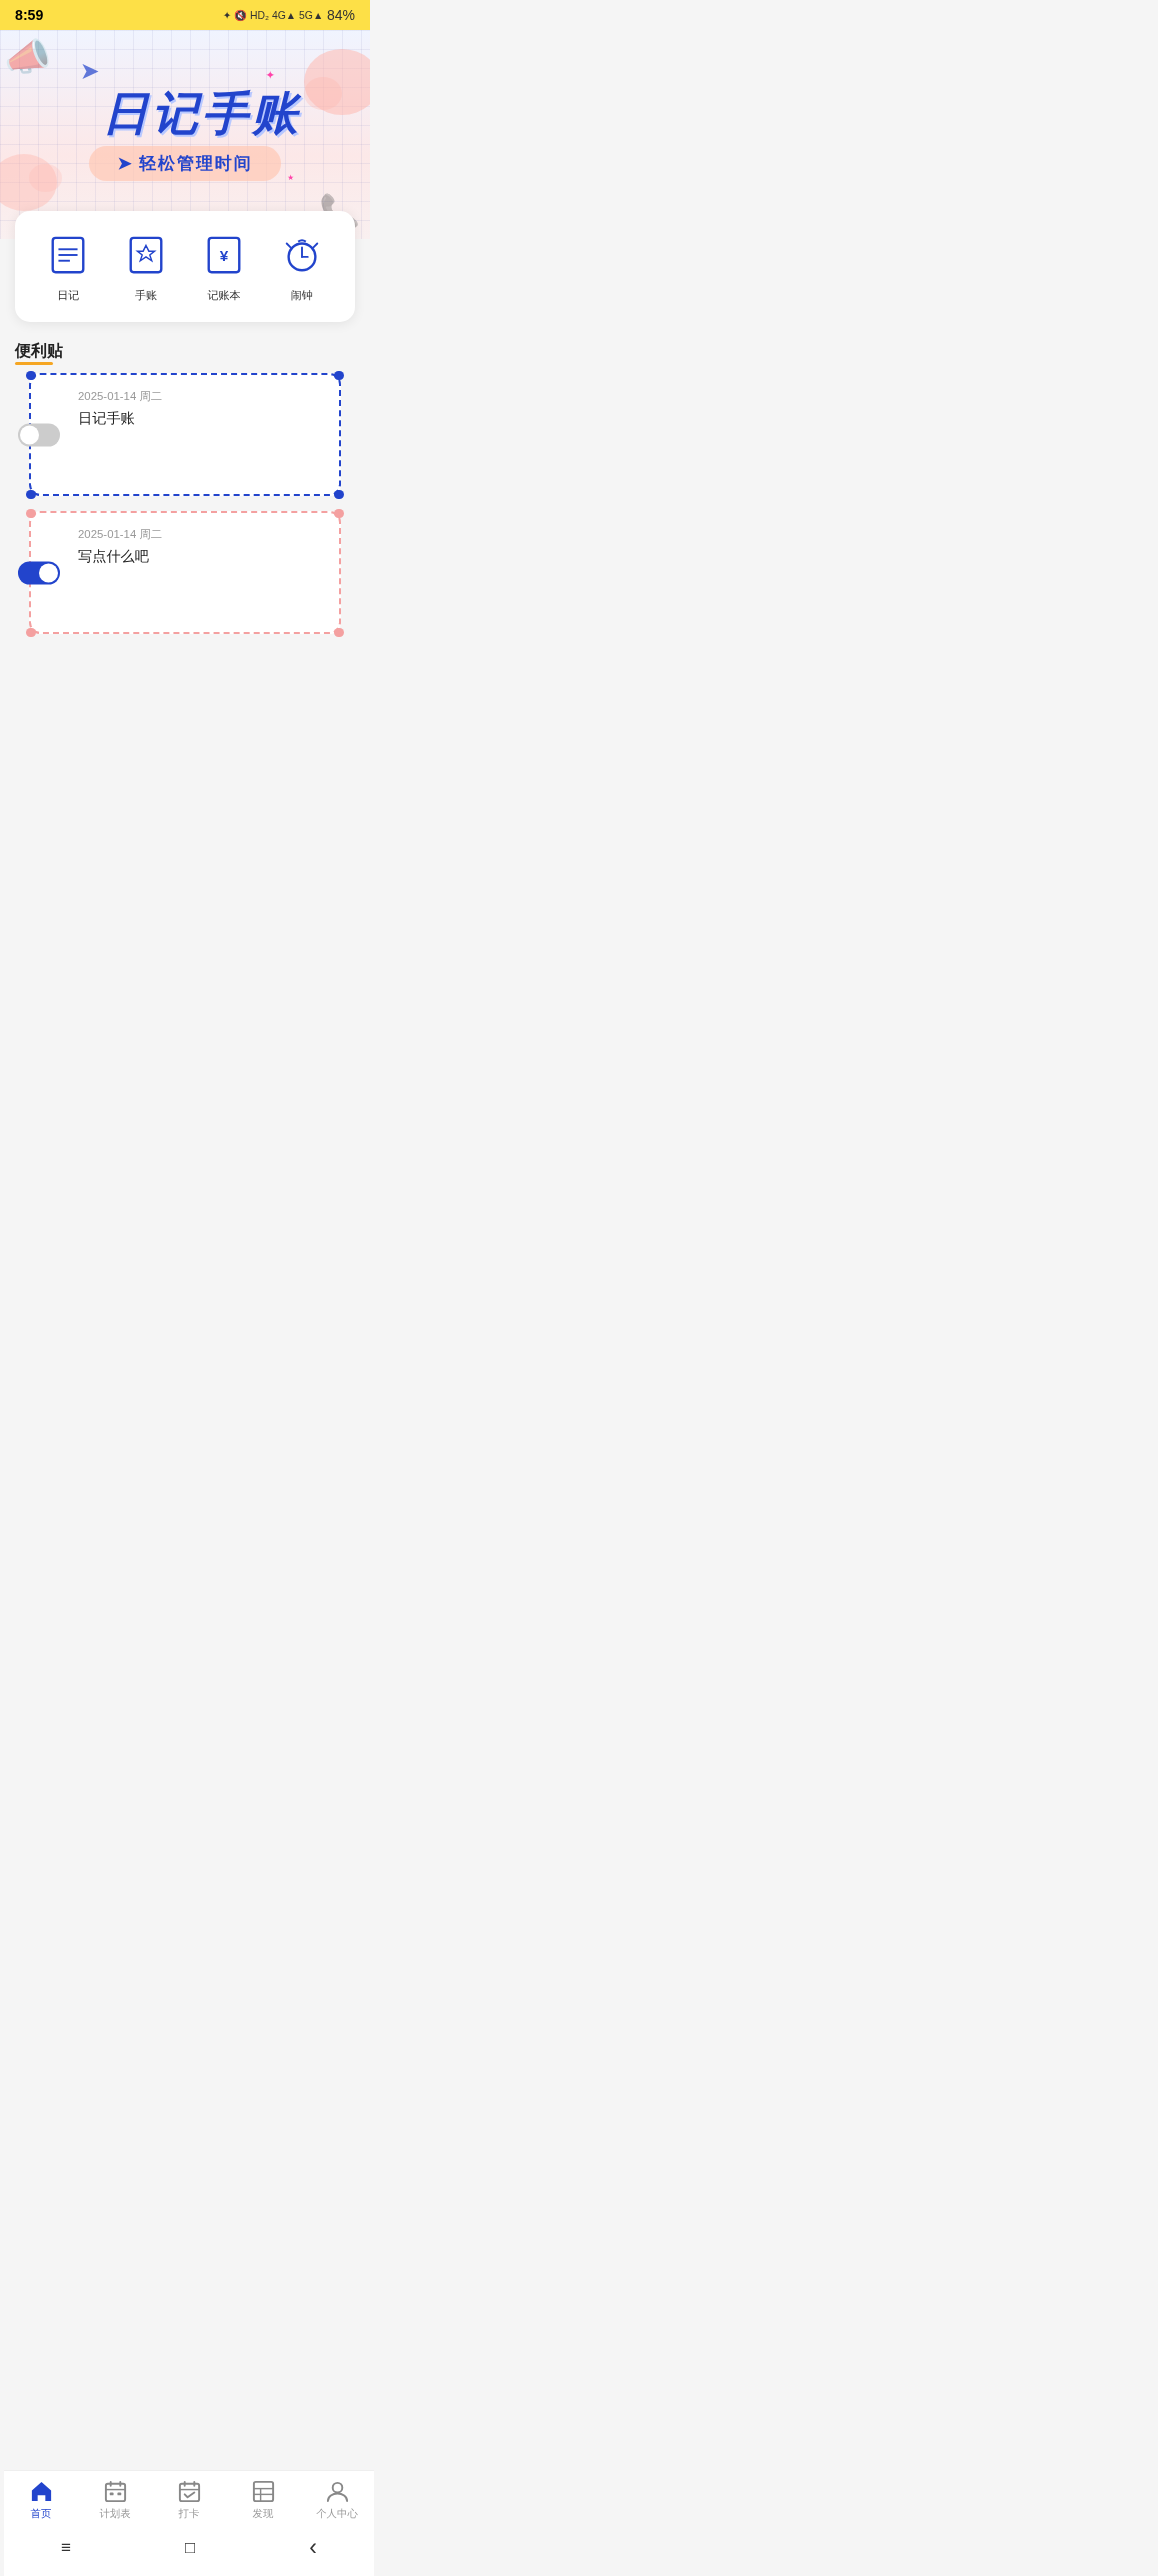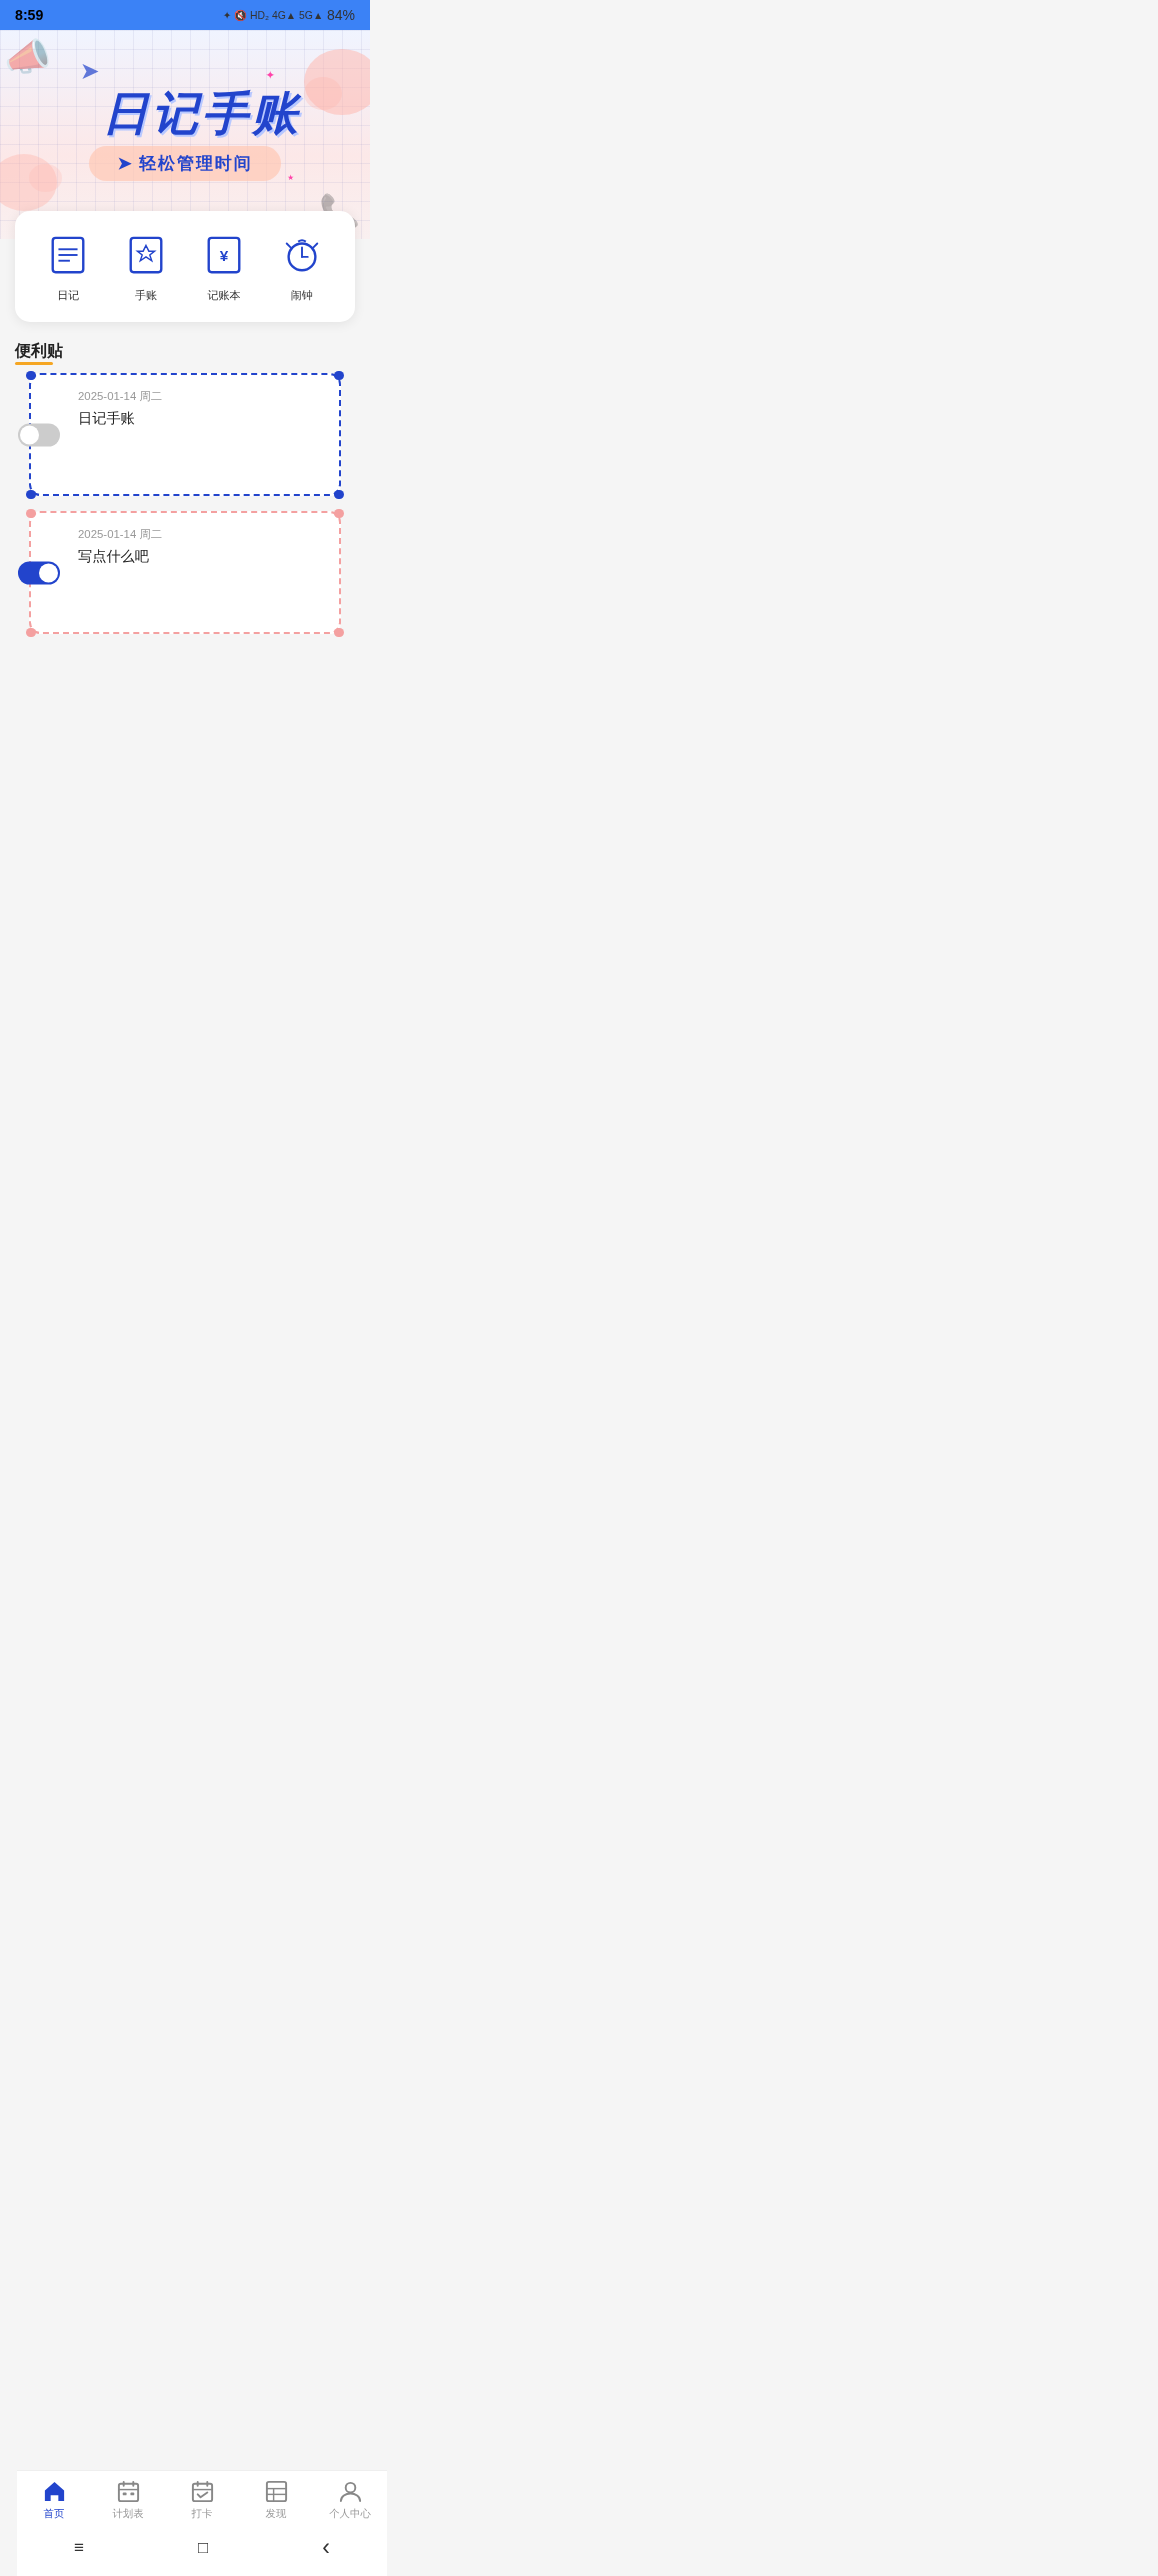--- a/index.html
+++ b/index.html
@@ -9,21 +9,21 @@
       width: 370px;
       min-height: 802px;
       font-family: -apple-system, 'PingFang SC', 'Microsoft YaHei', sans-serif;
       background: #f5f5f5;
       overflow-x: hidden;
       position: relative;
     }
 
     
     .status-bar {
-      background: #3b82f6;
+      background: #fde047;
       display: flex;
       justify-content: space-between;
       align-items: center;
       padding: 7.6px 15px;
       height: 30px;
       position: relative;
       z-index: 10;
     }
     .status-time {
       font-size: 14.2px;
@@ -231,21 +231,21 @@
 
     
     .content-spacer {
       height: 95px;
     }
 
     
     .bottom-nav {
       position: fixed;
       bottom: 0;
-      left: 17px;
+      left: 4px;
       width: 370px;
       background: #fff;
       border-top: 0.9px solid #eee;
       z-index: 100;
     }
 
     .bottom-nav-items {
       display: flex;
       justify-content: space-around;
       align-items: center;

